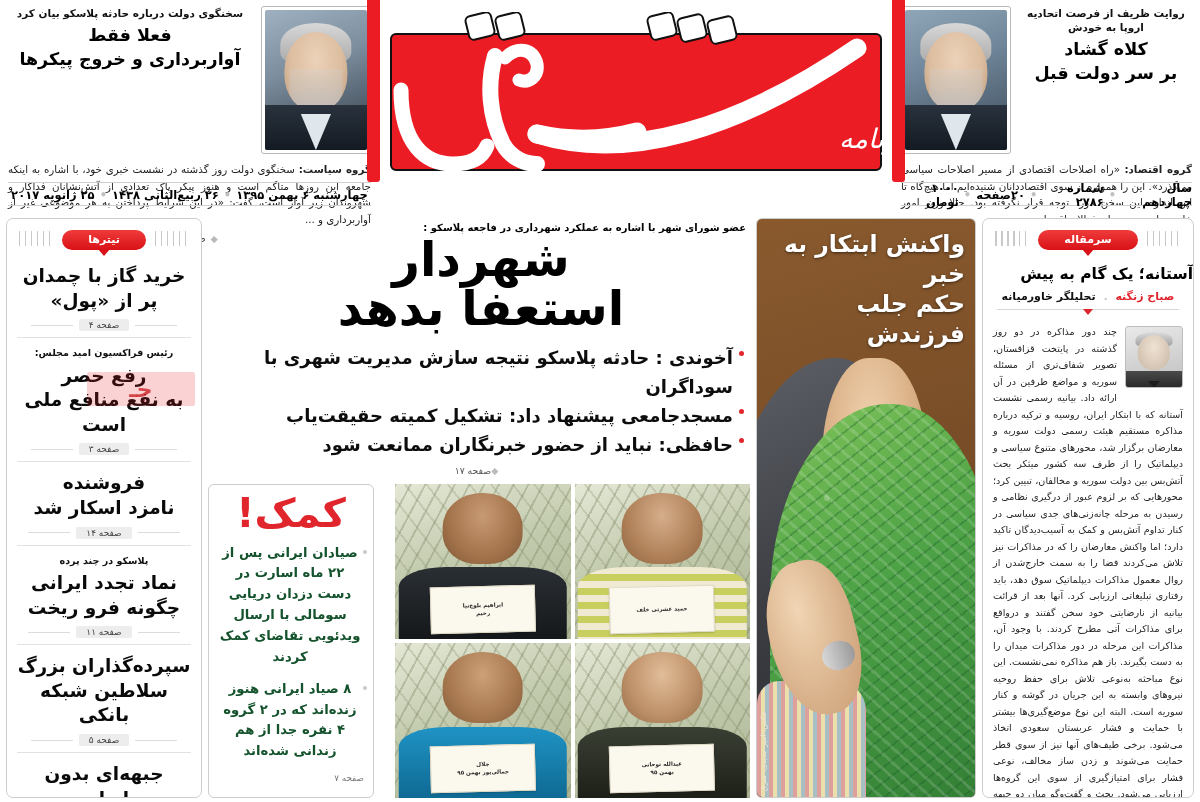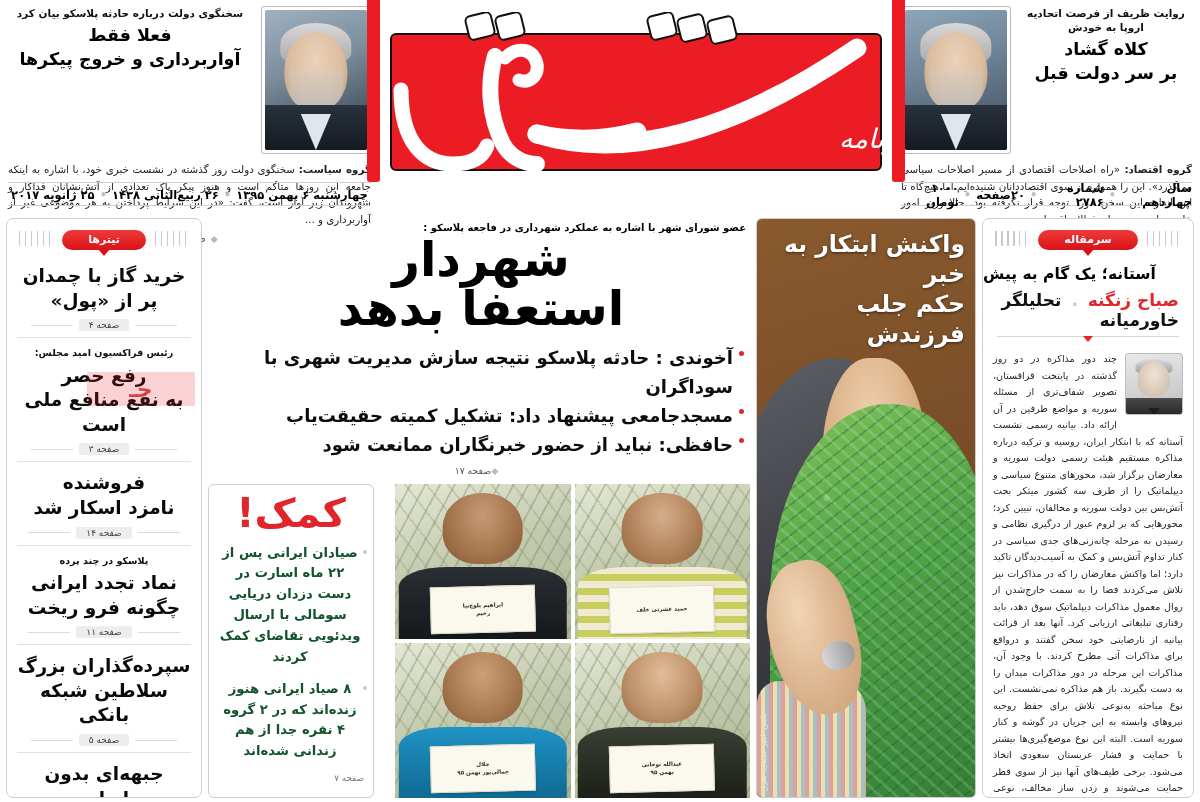--- a/index.html
+++ b/index.html
@@ -211,25 +211,25 @@
     width: 108px; height: 34px;
     background: rgba(236,28,36,.20);
     display: flex; align-items: center; justify-content: center;
     font-size: 22px; font-weight: bold; color: rgba(200,20,26,.75);
     border-radius: 2px;
     pointer-events: none;
   }
 
   
   .edit-title {
-    text-align: left; font-size: 15.5px; font-weight: bold;
+    text-align: right; font-size: 15.5px; font-weight: bold;
     color: #000; margin-top: 14px; letter-spacing: -.3px;
   }
   .edit-by {
-    margin-top: 7px; font-size: 17px; font-weight: bold;
+    text-align: center; margin-top: 7px; font-size: 11px; font-weight: bold;
     padding-bottom: 6px;
     border-bottom: 1px solid #d6d6d6;
     margin-left: 14px; margin-right: 14px;
     position: relative;
   }
   .edit-by .name { color: #e0262c; }
   .edit-by .role { color: #111; }
   .edit-by .dot { color: #c7c7c7; padding: 0 4px; }
   .edit-by:after {
     content:""; position:absolute; left:50%; bottom:-6px; transform:translateX(-50%);

